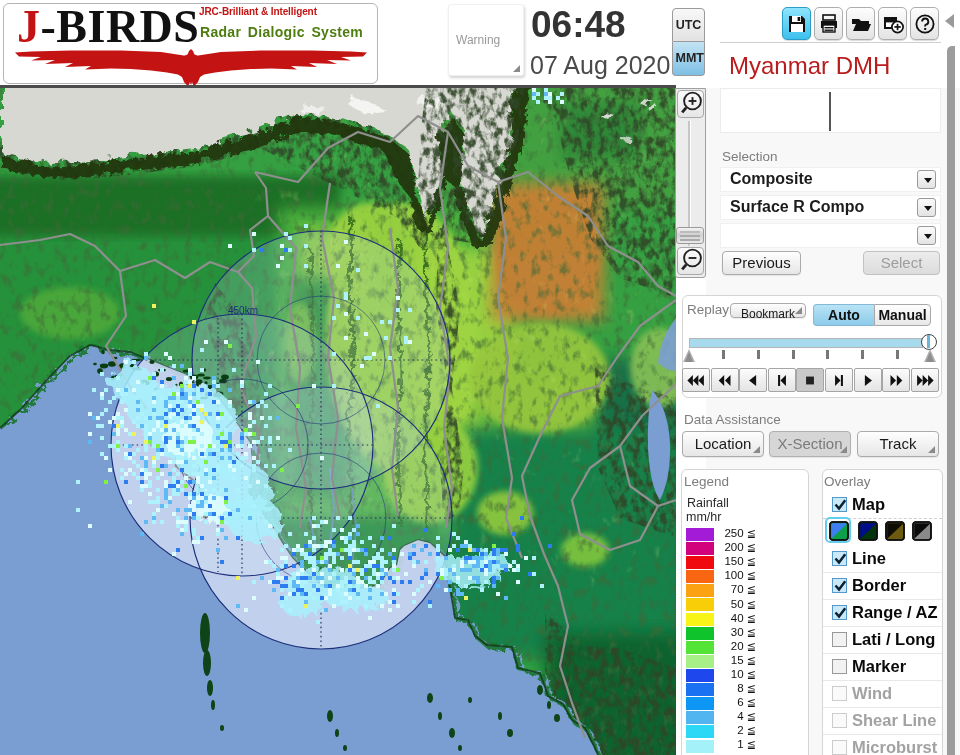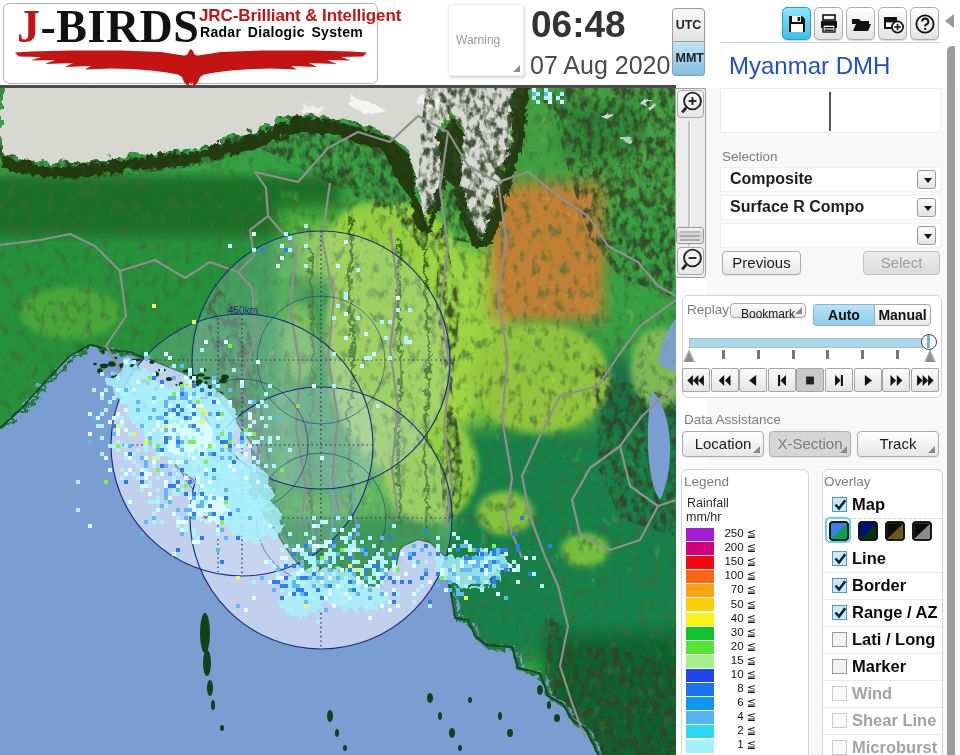--- a/index.html
+++ b/index.html
@@ -4,36 +4,36 @@
 * { margin:0; padding:0; box-sizing:border-box; }
 html,body { width:960px; height:755px; overflow:hidden; background:#fff;
   font-family:"Liberation Sans", sans-serif; }
 #stage { position:relative; width:960px; height:755px; background:#fff; }
 .abs { position:absolute; }
 
 
 #logo { left:3px; top:3px; width:375px; height:81px; border:1px solid #b5b5b5; border-radius:6px; background:#fff; }
 #jbirds { position:absolute; left:13px; top:-4px; font-family:Liberation Serif, serif; font-weight:bold; font-size:46px; letter-spacing:0.5px; color:#111; }
 #jbirds .j { color:#c41313; }
-#sub1 { position:absolute; left:195px; top:2px; color:#c41313; font-weight:bold; font-size:17px; letter-spacing:-0.1px; white-space:nowrap; }
-#sub2 { position:absolute; left:196px; top:20px; color:#000000; font-weight:bold; font-size:14px; letter-spacing:0.3px; word-spacing:2.5px; white-space:nowrap; }
+#sub1 { position:absolute; left:195px; top:2px; color:#c41313; font-weight:bold; font-size:10px; letter-spacing:-0.1px; white-space:nowrap; }
+#sub2 { position:absolute; left:196px; top:20px; color:#4d7c0f; font-weight:bold; font-size:14px; letter-spacing:0.3px; word-spacing:2.5px; white-space:nowrap; }
 #warnbtn { left:448px; top:4px; width:76px; height:72px; background:#fff; border:1px solid #f0f0f0; border-radius:3px; box-shadow:1px 2px 3px rgba(0,0,0,0.18); }
 #warnbtn span { position:absolute; left:7px; top:28px; color:#999; font-size:12px; }
 #clock { left:531px; top:4px; width:140px; font-size:37px; font-weight:bold; color:#333; letter-spacing:0px; }
 #date { left:530px; top:51px; width:160px; font-size:25px; color:#4a4a4a; }
 .tzbtn { left:672px; width:33px; height:34px; border:1px solid #9a9a9a; font-size:12.5px; font-weight:bold; color:#222; text-align:center; line-height:32px; }
 #utc { top:8px; border-radius:4px 4px 0 0; background:linear-gradient(#f8f8f8,#e2e2e2); }
 #mmt { top:42px; border-radius:0 0 4px 4px; background:linear-gradient(#c3e3f4,#7fc0e4); border-top:none;text-align:right; }
 .tbtn { top:7px; width:29px; height:33px; border:1px solid #adadad; border-radius:5px; background:linear-gradient(#fdfdfd,#e3e3e3); box-shadow:0 1px 1px rgba(0,0,0,0.15); }
 .tbtn svg { position:absolute; left:3px; top:5px; }
 #tb1 { background:linear-gradient(#8ee4fb,#3cc0ee); border-color:#2a9cc8; }
 #collapse { left:945px; top:14px; width:0; height:0; border-top:7px solid transparent; border-bottom:7px solid transparent; border-right:9px solid #9a9a9a; }
 #tbsep { left:720px; top:42px; width:221px; height:1px; background:#cfcfcf; }
 #dmhbox { left:720px; top:49px; width:220px; height:31px; background:#fff; border-radius:2px; }
-#dmh { position:absolute; left:9px; top:3px; font-size:24px; color:#1d4ed8; }
+#dmh { position:absolute; left:9px; top:3px; font-size:24px; color:#b91c1c; }
 
 
 #mapborder { left:0; top:85px; width:676px; height:3px; background:#4b4b4b; }
 #mapwrap { left:0; top:88px; width:676px; height:667px; overflow:hidden; }
 
 
 #zoomstrip { left:675px; top:88px; width:31px; height:190px; background:#ececec; border:1px solid #9f9f9f; border-radius:0 0 3px 3px; }
 .magbtn { position:absolute; left:1px; width:27px; height:28px; background:linear-gradient(#fbfbfb,#e6e6e6); border:1px solid #a8a8a8; border-radius:4px; }
 #zoomtrack { position:absolute; left:12px; top:32px; width:3px; height:125px; background:#c6c6c6; border-right:1px solid #fff; }
 #zoomthumb { position:absolute; left:0px; top:138px; width:28px; height:17px; background:linear-gradient(#f4f4f4,#d0d0d0 45%,#e9e9e9); border:1px solid #9a9a9a; border-radius:3px; }

